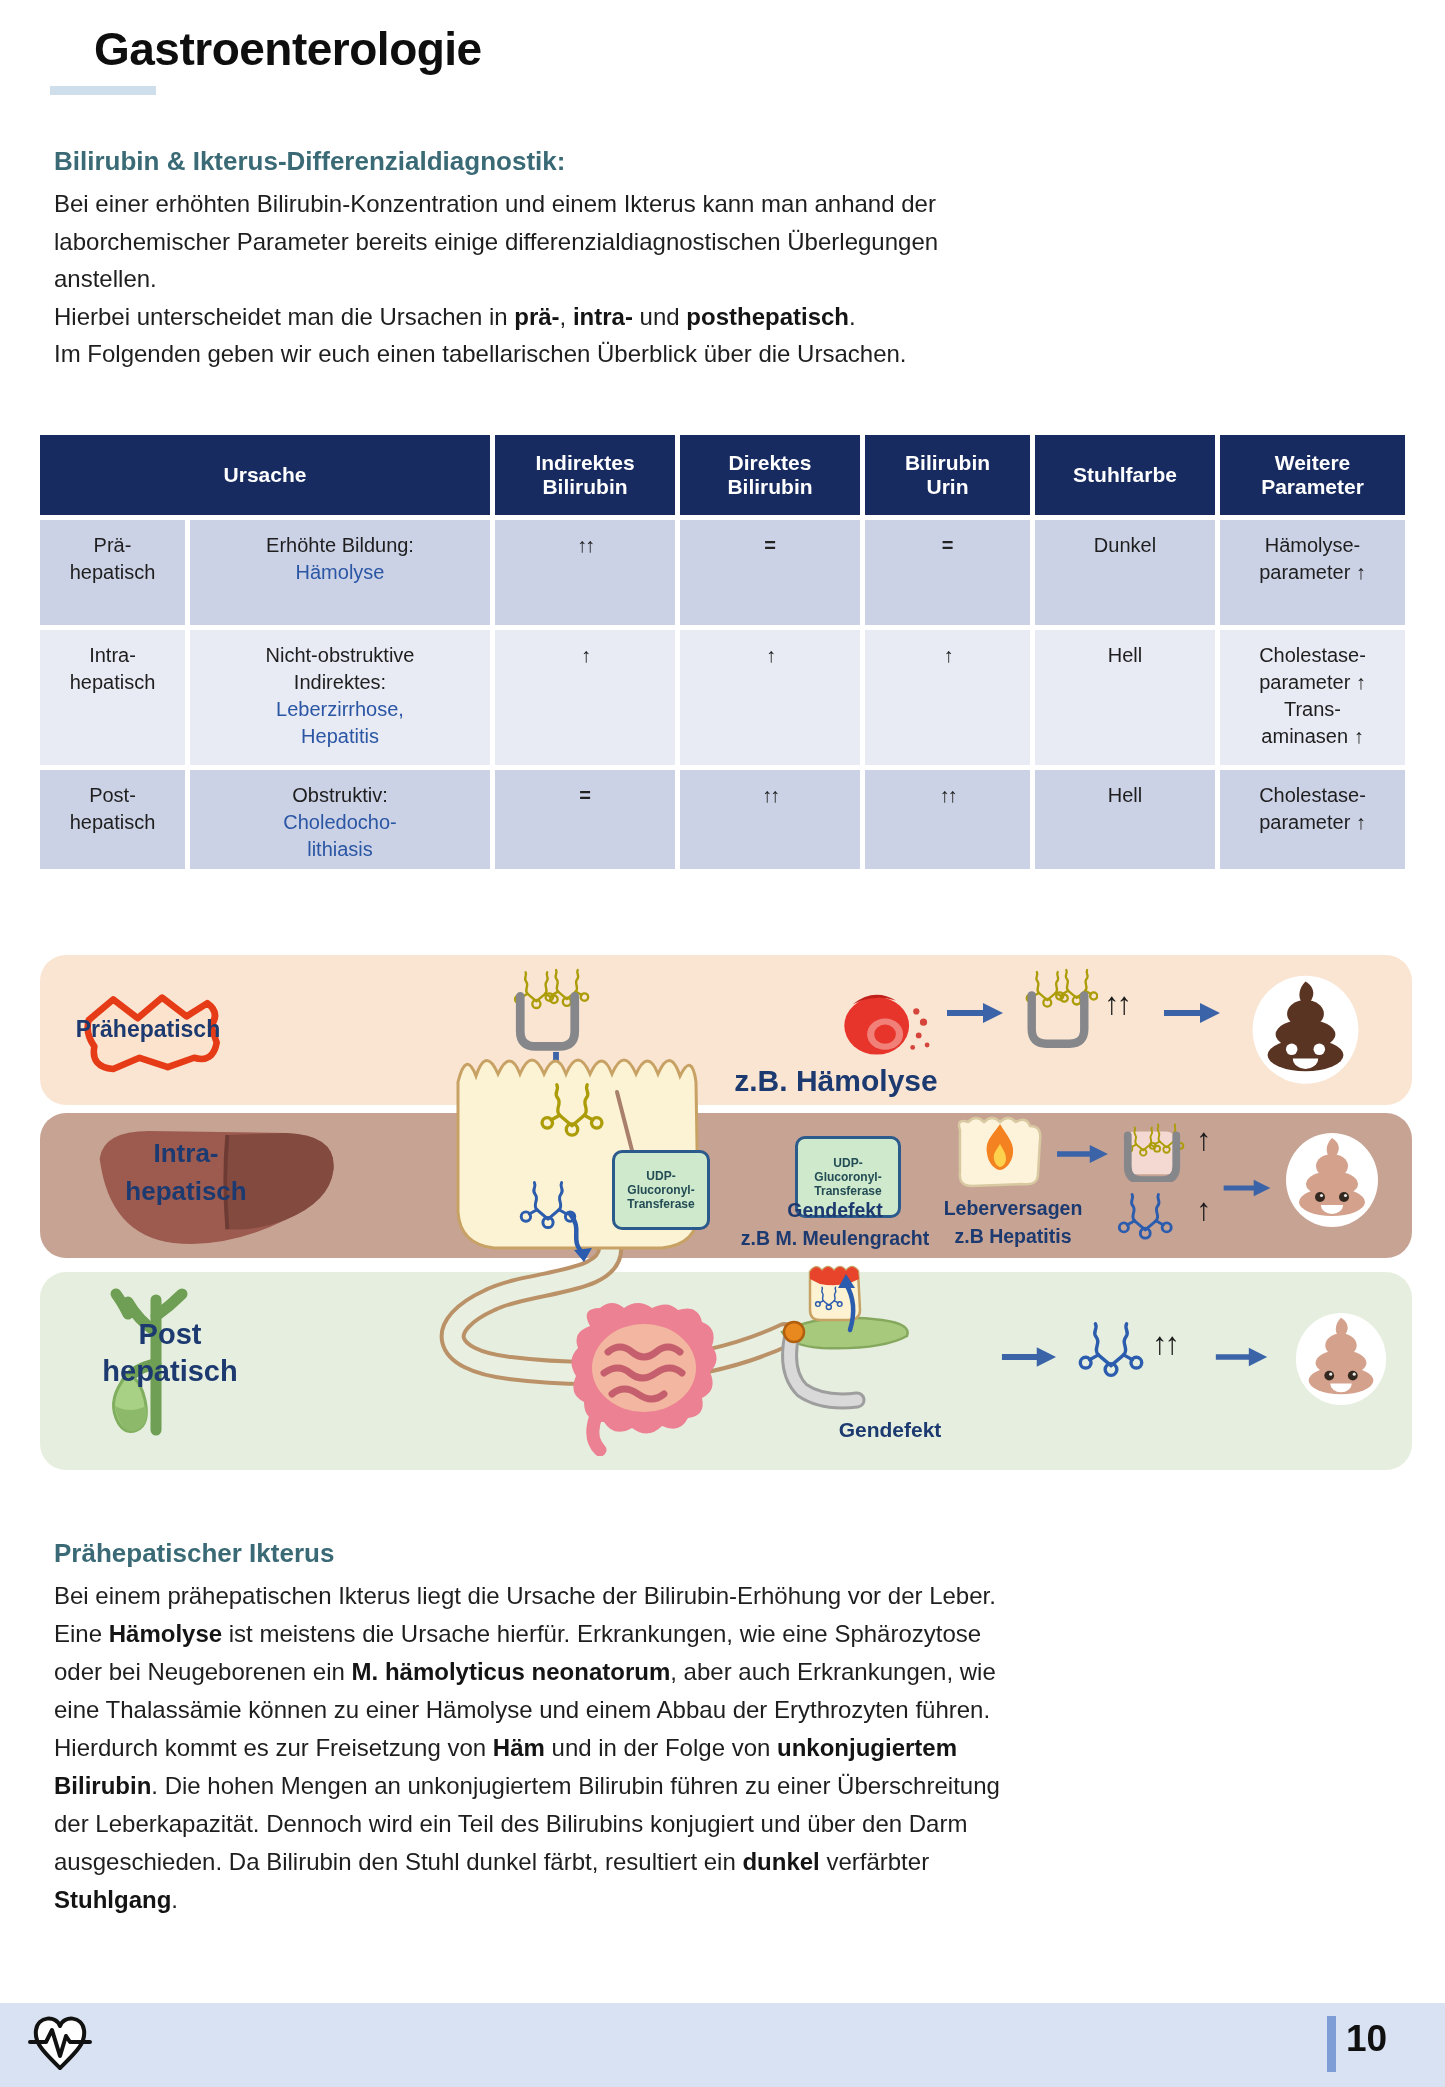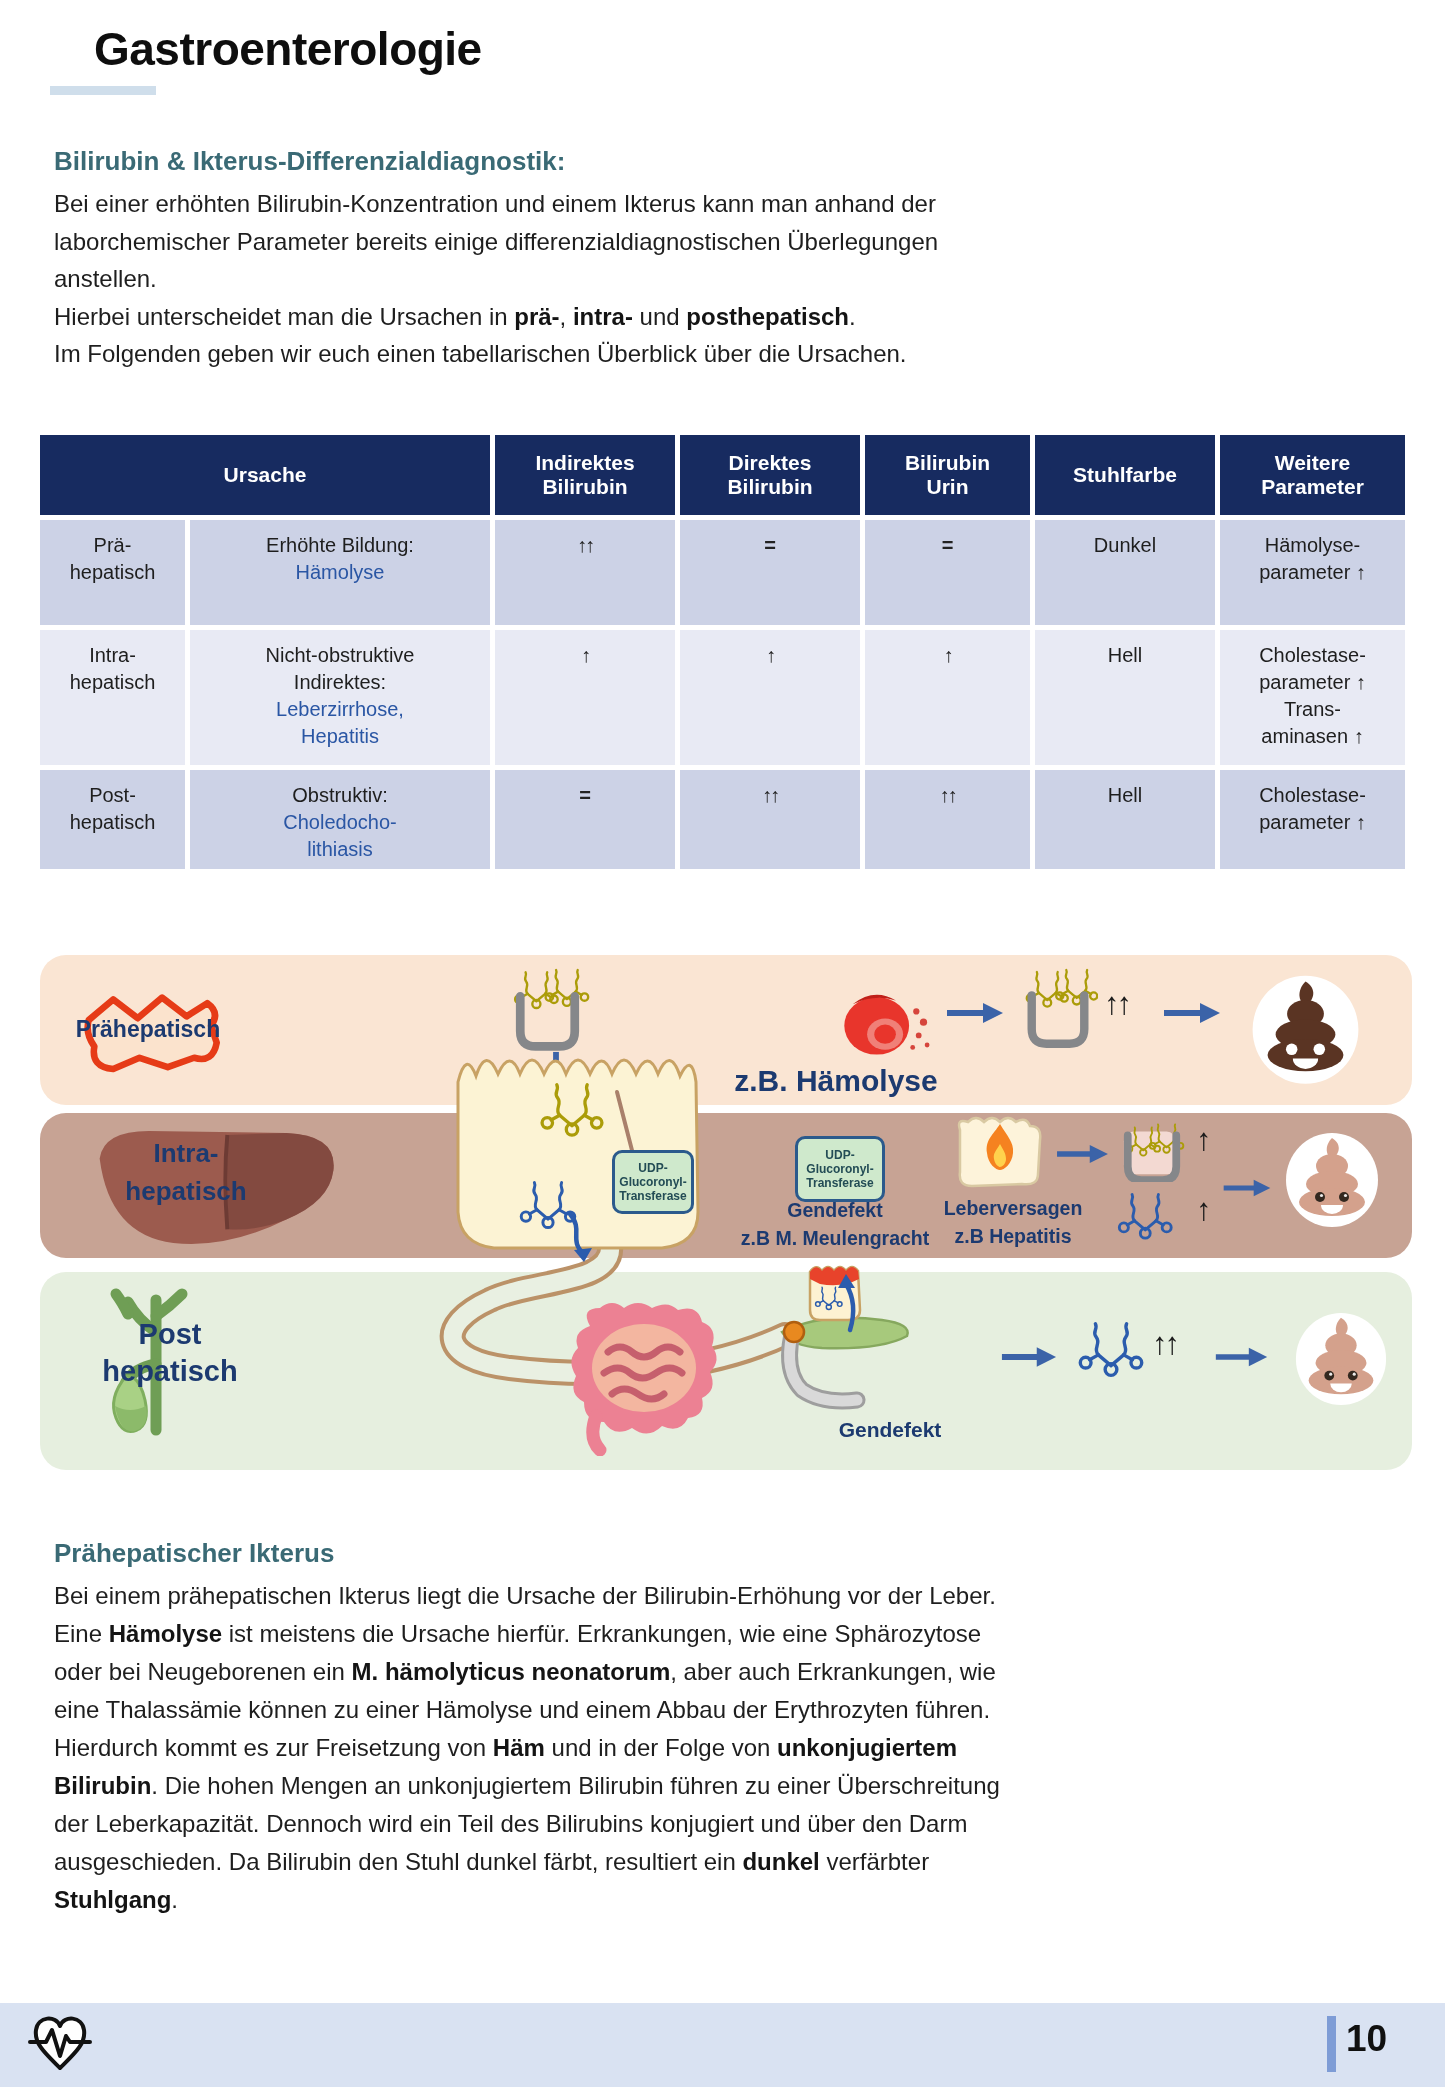--- a/index.html
+++ b/index.html
@@ -27,21 +27,21 @@
   
   .band{border-radius:26px;}
   .band1{left:40px;top:955px;width:1372px;height:150px;background:#fae5d3;}
   .band2{left:40px;top:1113px;width:1372px;height:145px;background:#c7a394;}
   .band3{left:40px;top:1272px;width:1372px;height:198px;background:#e6efdf;}
   .navy{color:#1c3a70;font-weight:bold;}
   .diag-label{font-size:26px;line-height:38px;text-align:center;white-space:pre-line;}
   .caption{font-size:22px;}
   .udp-box{background:#cfe9cc;border:3px solid #2b5a8c;border-radius:10px;color:#234c55;
       font-size:12px;line-height:14px;font-weight:bold;text-align:center;white-space:pre-line;
-      display:flex;align-items:center;justify-content:center;padding:2px;}
+      display:flex;align-items:center;justify-content:center;padding:10px;}
   .upglyph{font-size:31px;color:#1c1c1c;letter-spacing:-3px;line-height:1;}
   .poop-dark{color:#5a3423;--eye:#ffffff;}
   .poop-pale{color:#d4a18c;--eye:#33281f;}
   .blue-ic{color:#3b63a8;}
   
   .sec2{left:54px;top:1538px;width:950px;}
   .sec2 .body-txt{line-height:38px;}
   
   .footer{left:0;top:2003px;width:1445px;height:84px;background:#d9e2f2;}
   .page-bar{left:1327px;top:2016px;width:9px;height:56px;background:#7e9cd6;}

